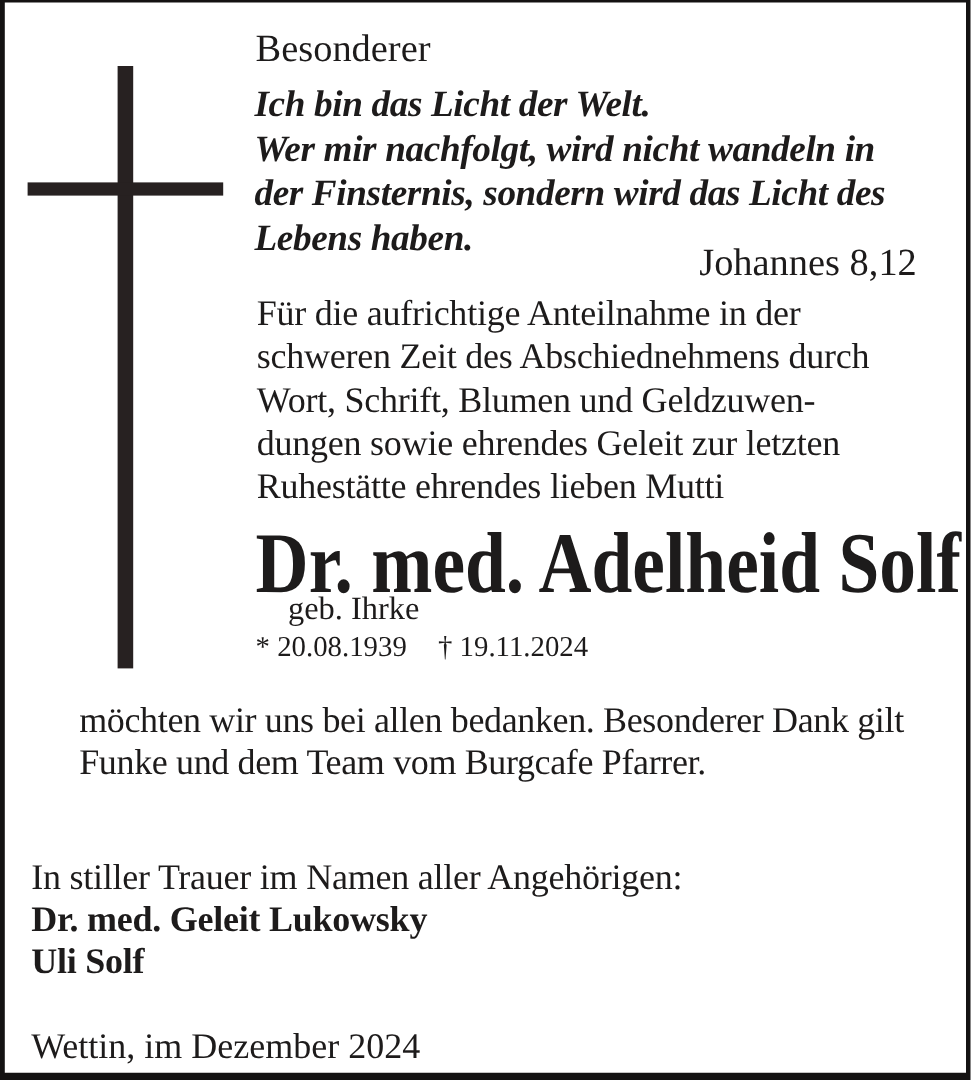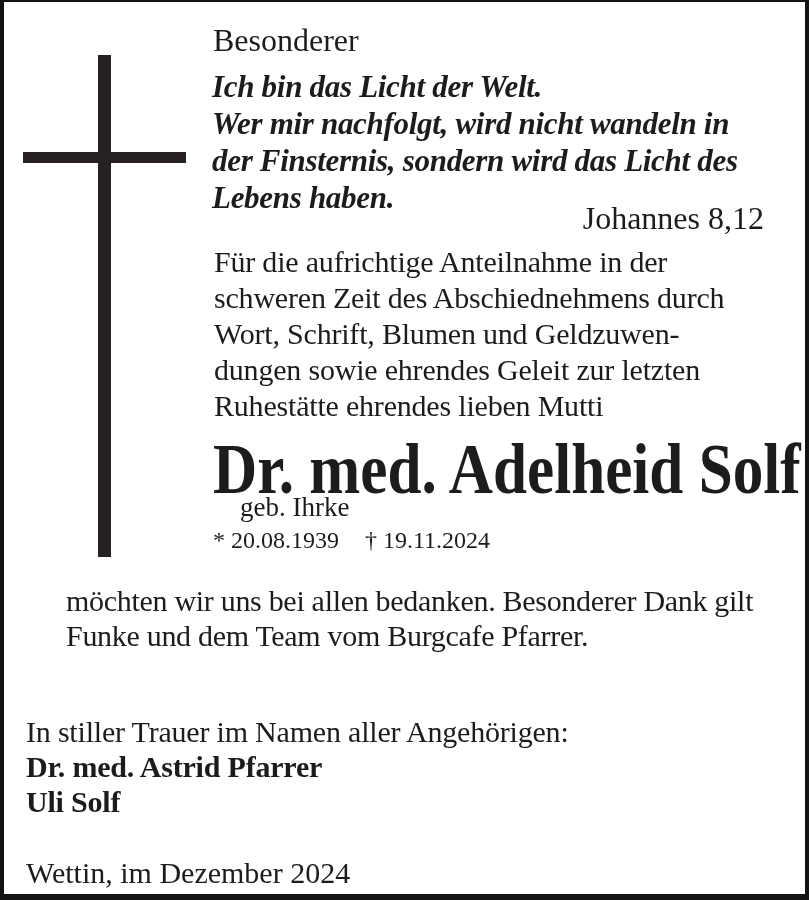--- a/index.html
+++ b/index.html
@@ -155,19 +155,19 @@
     <span class="birth-date">* 20.08.1939</span><span class="death-date">† 19.11.2024</span>
   </div>
 
   <div class="thanks-outro">
     <div>möchten wir uns bei allen bedanken. Besonderer Dank gilt</div>
     <div>Funke und dem Team vom Burgcafe Pfarrer.</div>
   </div>
 
   <div class="mourners">
     <div>In stiller Trauer im Namen aller Angehörigen:</div>
-    <div class="mourner-name">Dr. med. Astrid Pfarrer</div>
+    <div class="mourner-name">Dr. med. Geleit Lukowsky</div>
     <div class="mourner-name">Uli Solf</div>
   </div>
 
   <div class="place-date">Wettin, im Dezember 2024</div>
 
 </div>
 
 </body></html>

